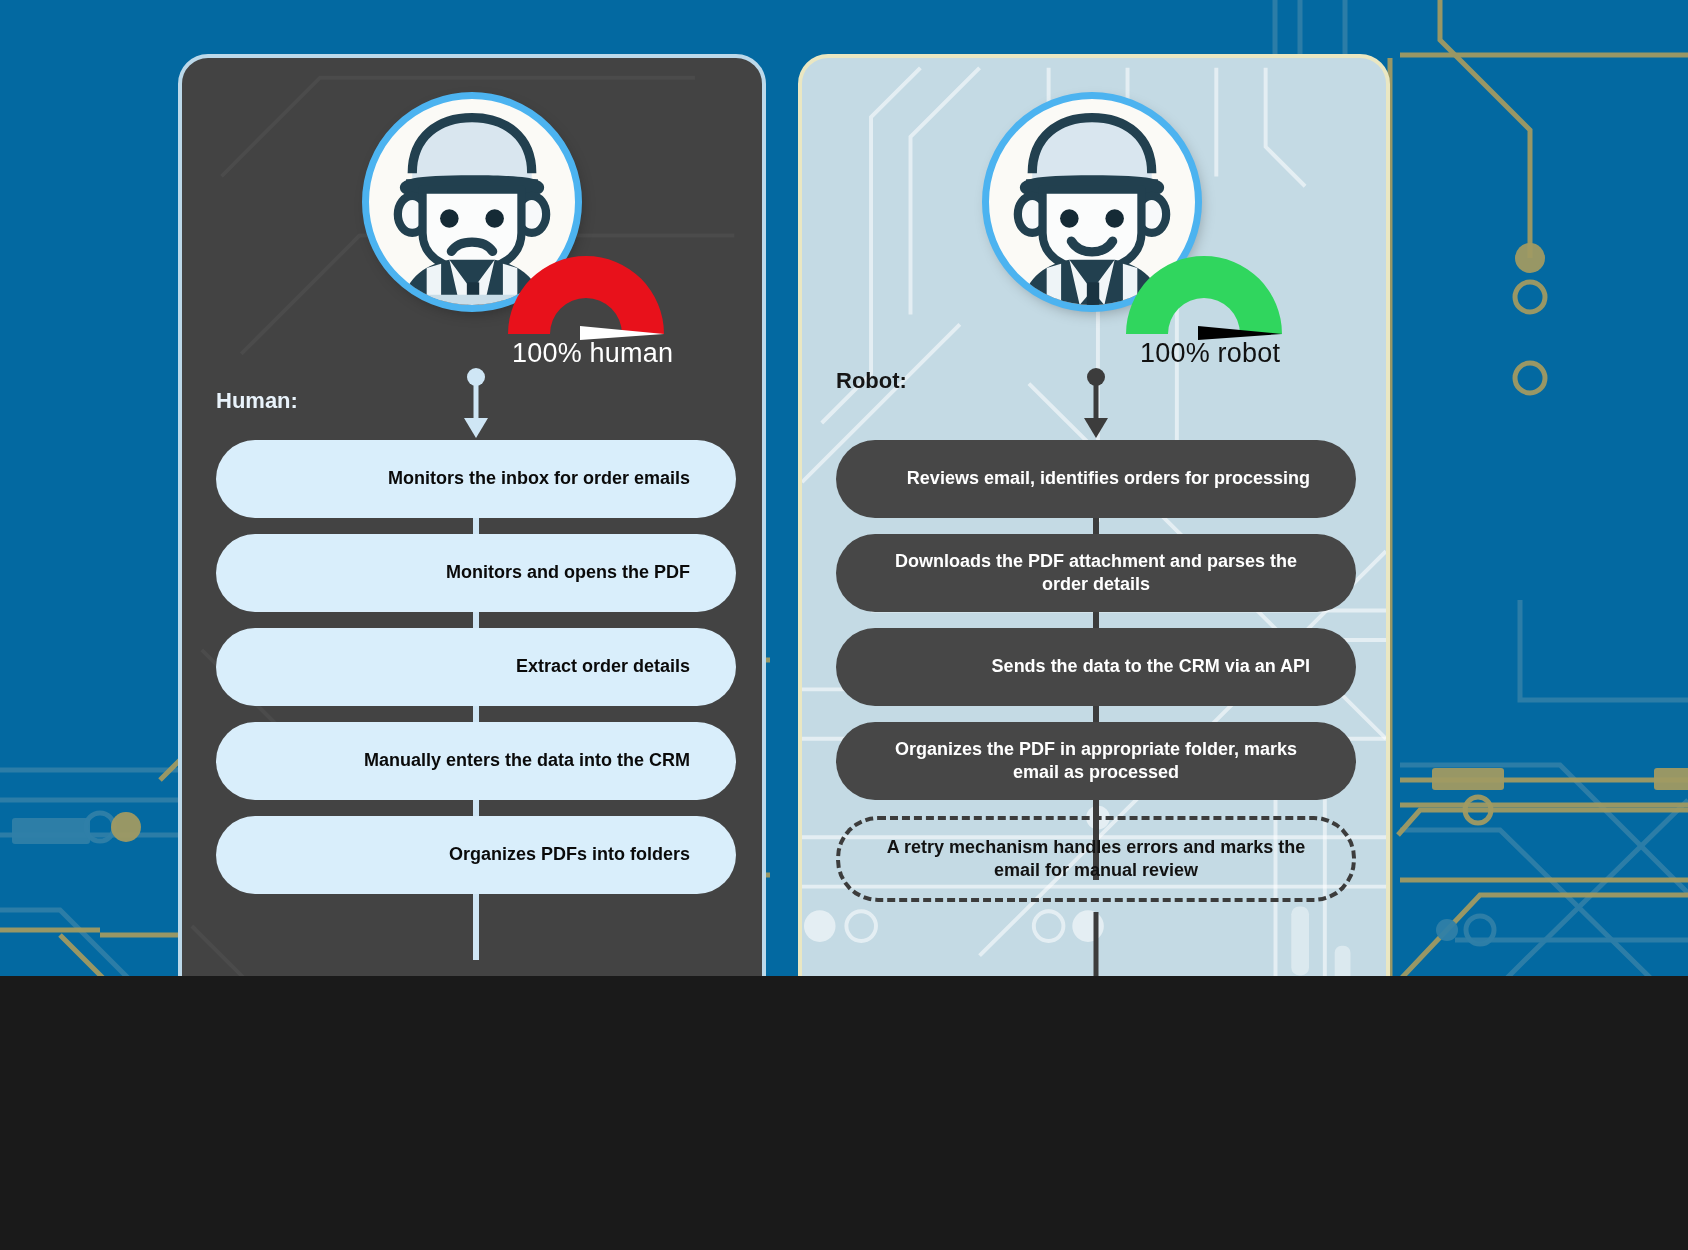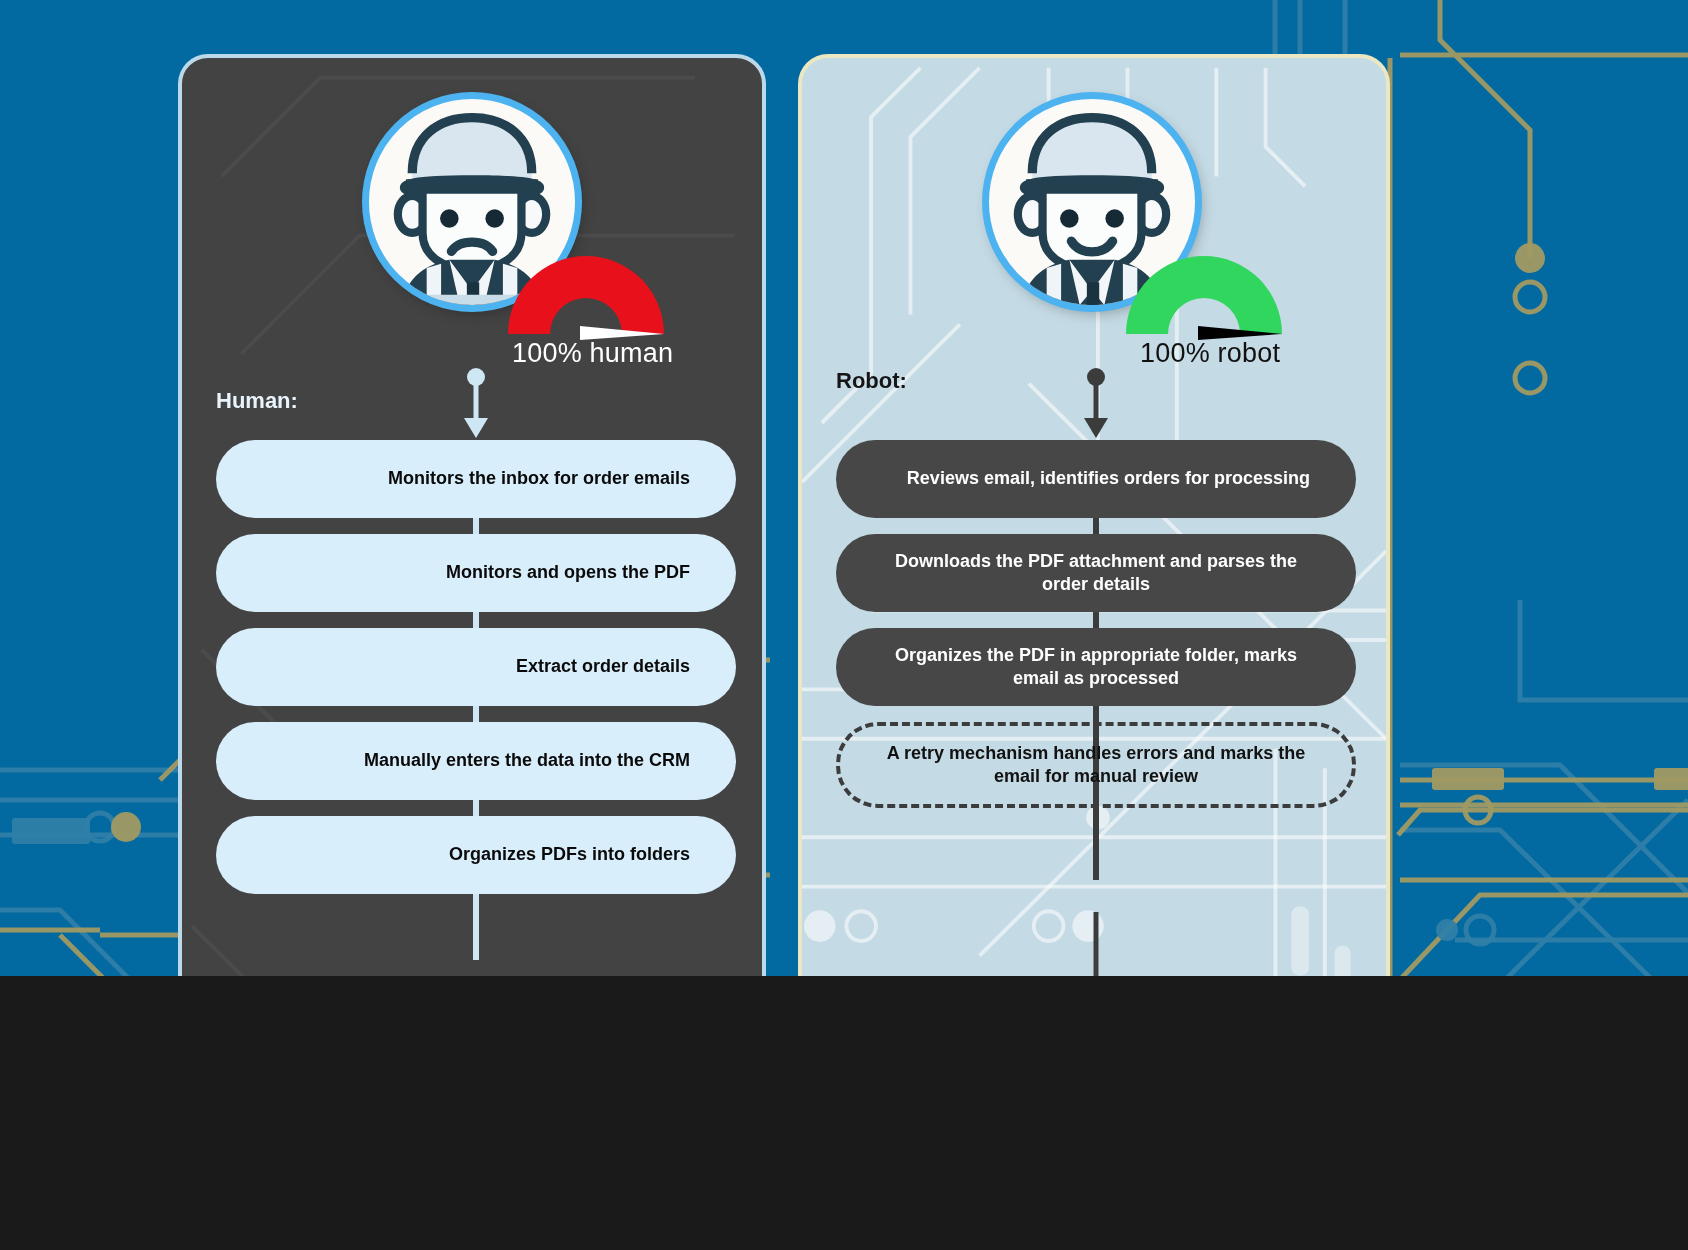--- a/index.html
+++ b/index.html
@@ -373,20 +373,23 @@
       <svg class="vline" style="left:50%;top:72px;transform:translateX(-50%);width:6px;height:440px" viewBox="0 0 6 440" preserveAspectRatio="none">
         <rect x="0" y="0" width="6" height="440" fill="#3c3c3c"></rect>
       </svg>
       <div class="step">
           <span>Reviews email, identifies orders for processing</span>
         </div>
       <div class="step">
           <span>Downloads the PDF attachment and parses the order details</span>
         </div>
       <div class="step">
+          <span>Sends the data to the CRM via an API</span>
+        </div>
+      <div class="step">
           <span>Organizes the PDF in appropriate folder, marks email as processed</span>
         </div>
       <div class="step dashed">
           <span>A retry mechanism handles errors and marks the email for manual review</span>
         </div>
     </div>
     <svg class="connector" style="top:544px;height:146px" viewBox="0 0 60 146">
       <path d="M30 0 V126" stroke="#3c3c3c" stroke-width="5" fill="none"></path>
       <path d="M18 124 L42 124 L30 144 Z" fill="#3c3c3c"></path>
     </svg>

